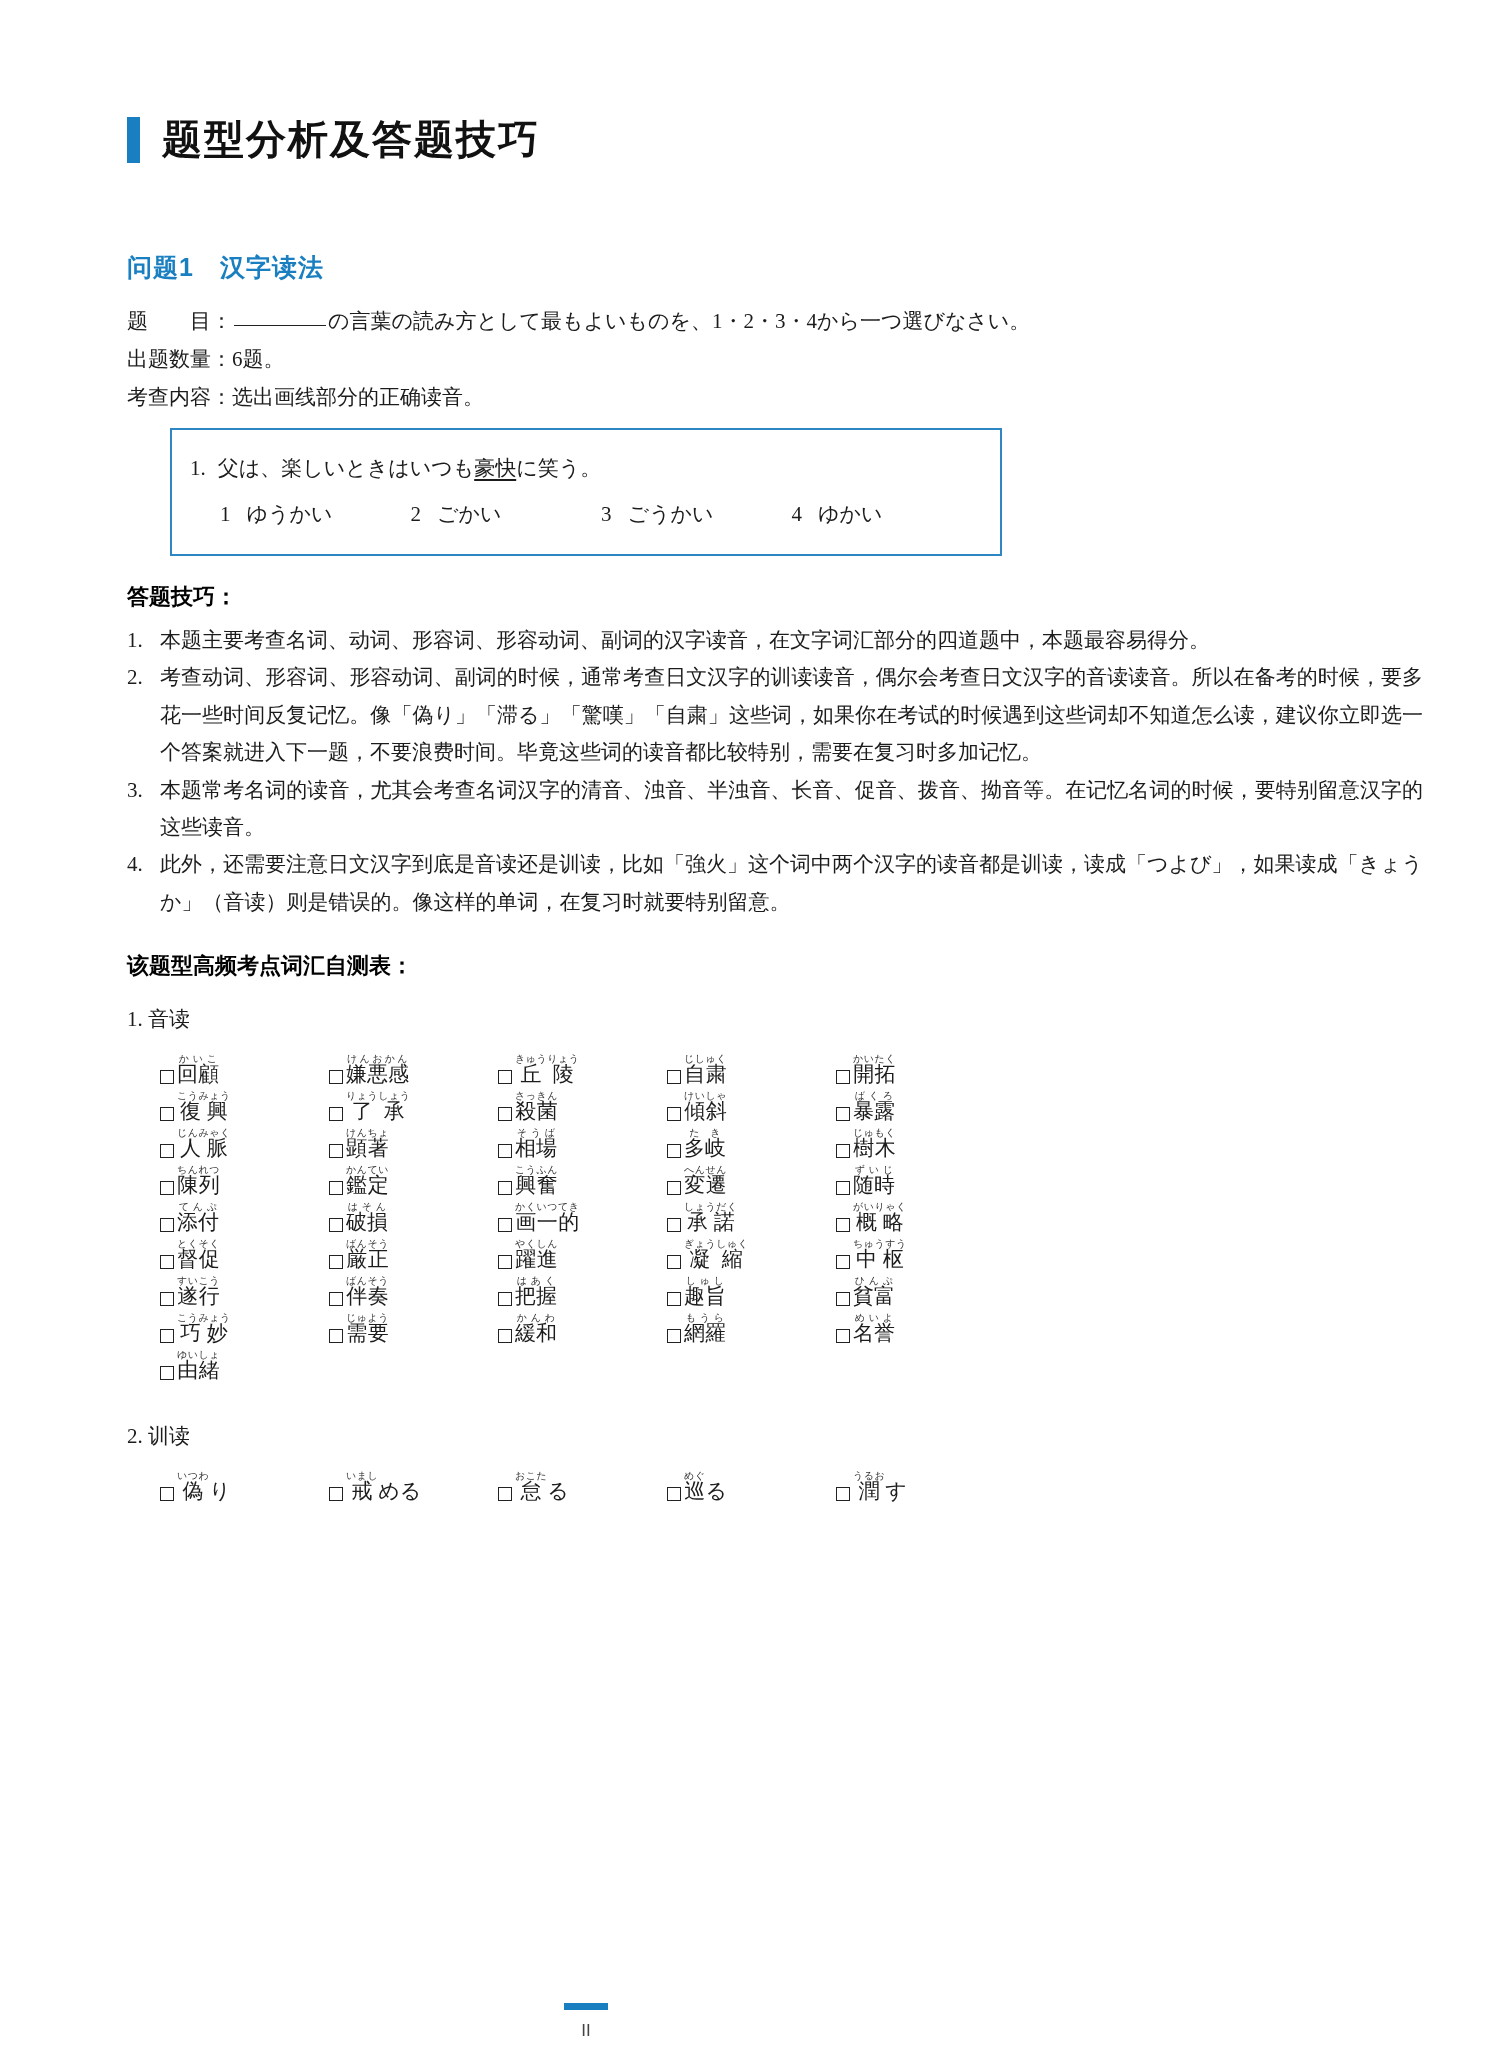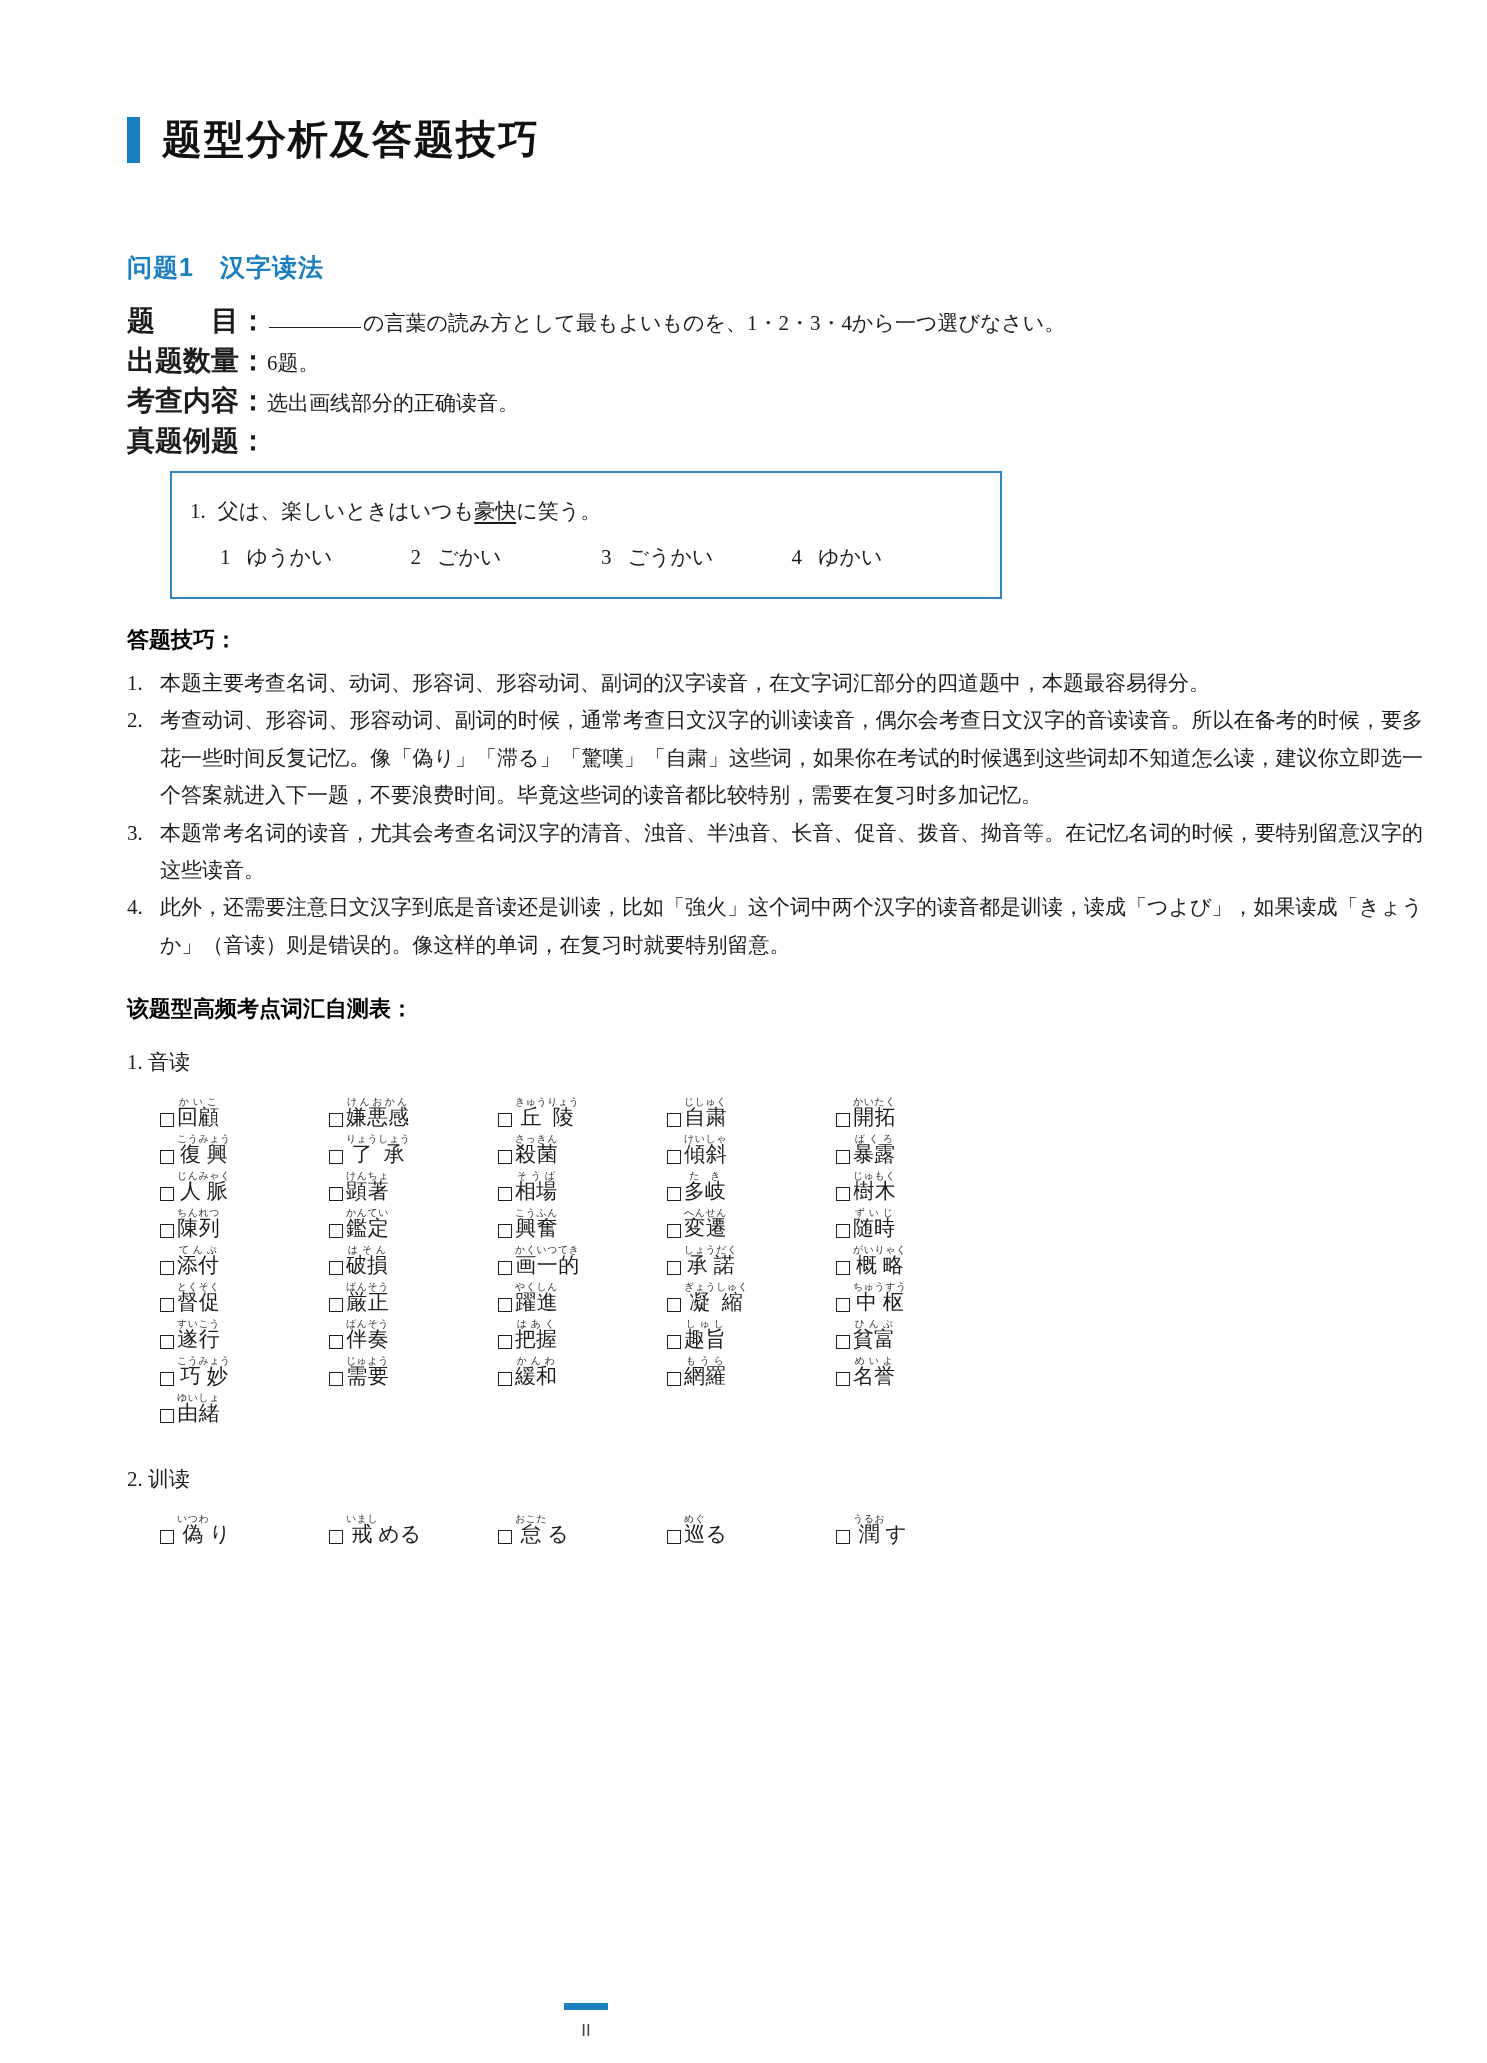--- a/index.html
+++ b/index.html
@@ -23,21 +23,21 @@
   .section-title {
     margin-top:84px;
     color:#1a7fc1; font-family:"Liberation Sans","DejaVu Sans",sans-serif;
     font-weight:bold; font-size:25px; letter-spacing:1px;
   }
   
   .meta { margin-top:18px; }
   .meta-row { display:flex; align-items:baseline; line-height:37px; }
   .meta-label {
     font-family:"Liberation Sans","DejaVu Sans",sans-serif;
-    font-weight:bold; white-space:pre; flex:none; font-size:28px;
+    font-weight:normal; white-space:pre; flex:none; font-size:21px;
   }
   .meta-value { font-size:21px; }
   .blank-line {
     display:inline-block; width:92px; height:2px;
     border-bottom:1.5px solid #222; vertical-align:baseline;
     margin:0 2px 2px 2px;
   }
   
   .example-box {
     border:2px solid #2f86c4; width:832px;
@@ -102,23 +102,20 @@
       <span class="meta-value"><span class="blank-line"></span><span>の言葉の読み方として最もよいものを、1・2・3・4から一つ選びなさい。</span></span>
     </div>
     <div class="meta-row">
       <span class="meta-label">出题数量：</span>
       <span class="meta-value">6题。</span>
     </div>
     <div class="meta-row">
       <span class="meta-label">考查内容：</span>
       <span class="meta-value">选出画线部分的正确读音。</span>
     </div>
-    <div class="meta-row">
-      <span class="meta-label">真题例题：</span>
-    </div>
   </div>
 
   <div class="example-box">
     <div class="example-sentence">
       <span class="ex-num">1.</span><span>父は、楽しいときはいつも</span><span class="u">豪快</span><span>に笑う。</span>
     </div>
     <div class="options">
         <div class="option"><span class="opt-num">1</span><span>ゆうかい</span></div>
         <div class="option"><span class="opt-num">2</span><span>ごかい</span></div>
         <div class="option"><span class="opt-num">3</span><span>ごうかい</span></div>

